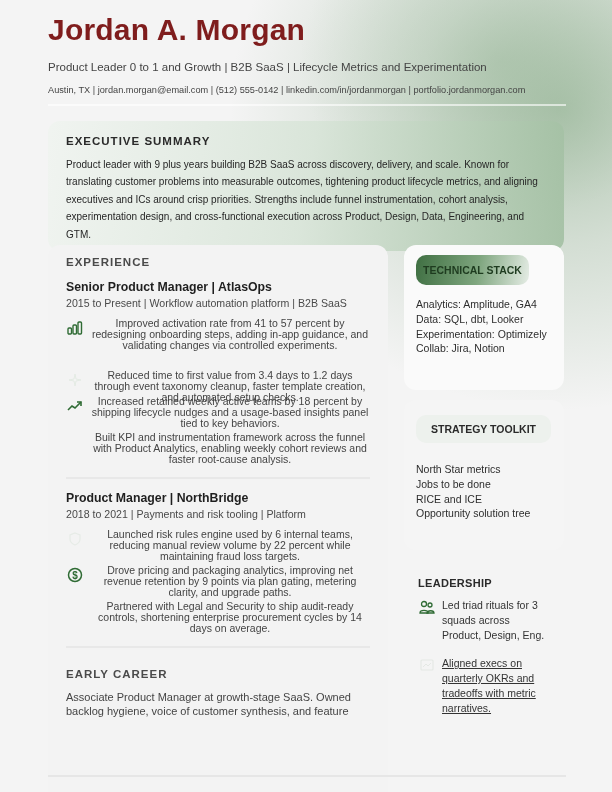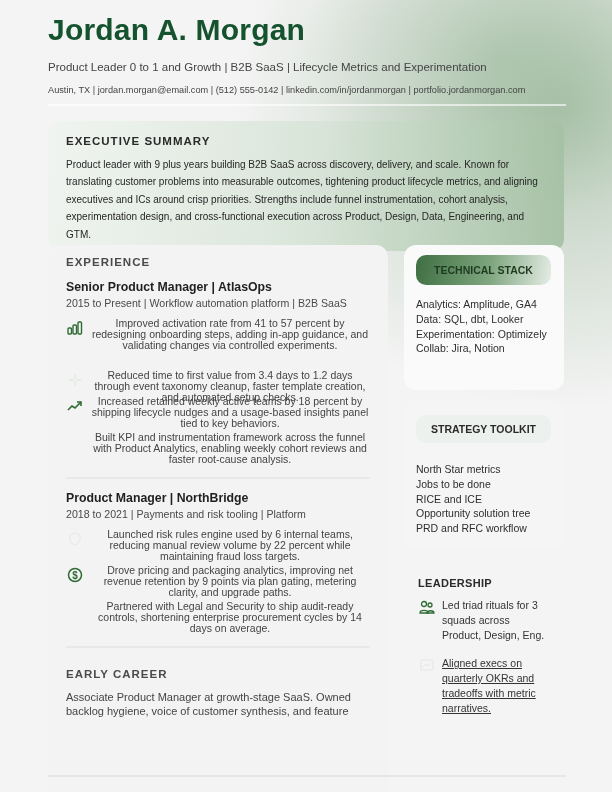--- a/index.html
+++ b/index.html
@@ -12,21 +12,21 @@
   }
   .bg-glow {
     position: absolute; left: 0; top: 0; width: 612px; height: 792px;
     background:
       radial-gradient(ellipse 330px 300px at 560px 110px, rgba(120,160,120,0.55) 0%, rgba(150,180,150,0.35) 45%, rgba(244,244,244,0) 100%),
       radial-gradient(ellipse 200px 160px at 500px 60px, rgba(170,195,170,0.5) 0%, rgba(244,244,244,0) 100%);
     z-index: 0;
   }
   .page { position: absolute; left: 0; top: 0; width: 612px; height: 792px; z-index: 1; }
 
-  .name { position: absolute; left: 48px; top: 13px; font-size: 30px; font-weight: bold; color: #14532d; letter-spacing: 0.2px; }
+  .name { position: absolute; left: 48px; top: 13px; font-size: 30px; font-weight: bold; color: #7f1d1d; letter-spacing: 0.2px; }
   .headline { position: absolute; left: 48px; top: 61px; font-size: 11.5px; color: #444; }
   .contact { position: absolute; left: 48px; top: 85px; font-size: 9.2px; color: #444; }
   .head-rule { position: absolute; left: 48px; top: 104px; width: 518px; height: 2px; background: rgba(255,255,255,0.6); }
 
   .summary {
     position: absolute; left: 48px; top: 121px; width: 516px; height: 130px;
     border-radius: 12px;
     background: linear-gradient(100deg, rgba(240,244,240,0.9) 0%, rgba(215,228,215,0.85) 50%, rgba(160,190,160,0.85) 100%);
     padding: 14px 18px;
   }
@@ -51,21 +51,21 @@
   .job-rule { height: 2px; background: #e8e8e8; margin: 12px 0 0 0; }
 
   .early-title { margin-top: 20px; color: #4a4a4a; }
   .early-text { font-size: 11px; line-height: 14px; color: #444; margin-top: 10px; width: 300px; }
 
   .tech-card {
     position: absolute; left: 404px; top: 245px; width: 160px; height: 145px;
     border-radius: 12px; background: #fafafa; padding: 10px 12px;
   }
   .pill-dark {
-    display: block; width: 135px; height: 30px; border-radius: 10px;
+    display: block; width: 113px; height: 30px; border-radius: 10px;
     background: linear-gradient(100deg, #3f6f42 0%, #7fa67f 55%, #e6ede6 100%);
     text-align: center; line-height: 30px;
     font-size: 10.5px; font-weight: bold; color: #1e3b1f;
   }
   .list { margin-top: 12px; font-size: 10.5px; line-height: 14.8px; color: #2e2e2e; }
 
   .strat-card {
     position: absolute; left: 404px; top: 400px; width: 160px; height: 150px;
     border-radius: 12px; background: #f5f5f5; padding: 15px 12px;
   }
@@ -188,21 +188,20 @@
     </div>
   </aside>
 
   <aside class="strat-card">
     <span class="pill-light">STRATEGY TOOLKIT</span>
     <div class="list">
       <div>North Star metrics</div>
       <div>Jobs to be done</div>
       <div>RICE and ICE</div>
       <div>Opportunity solution tree</div>
-      <div>PRD and RFC workflow</div>
     </div>
   </aside>
 
   <aside class="lead-card">
     <div class="sec-title">LEADERSHIP</div>
     <div class="lead-item">
       <span class="ico">
         <svg width="18" height="18" viewBox="0 0 18 18">
             <circle cx="6" cy="5" r="2.5" fill="none" stroke="#2f6b34" stroke-width="1.3"></circle>
             <circle cx="12" cy="6" r="2" fill="none" stroke="#2f6b34" stroke-width="1.3"></circle>

